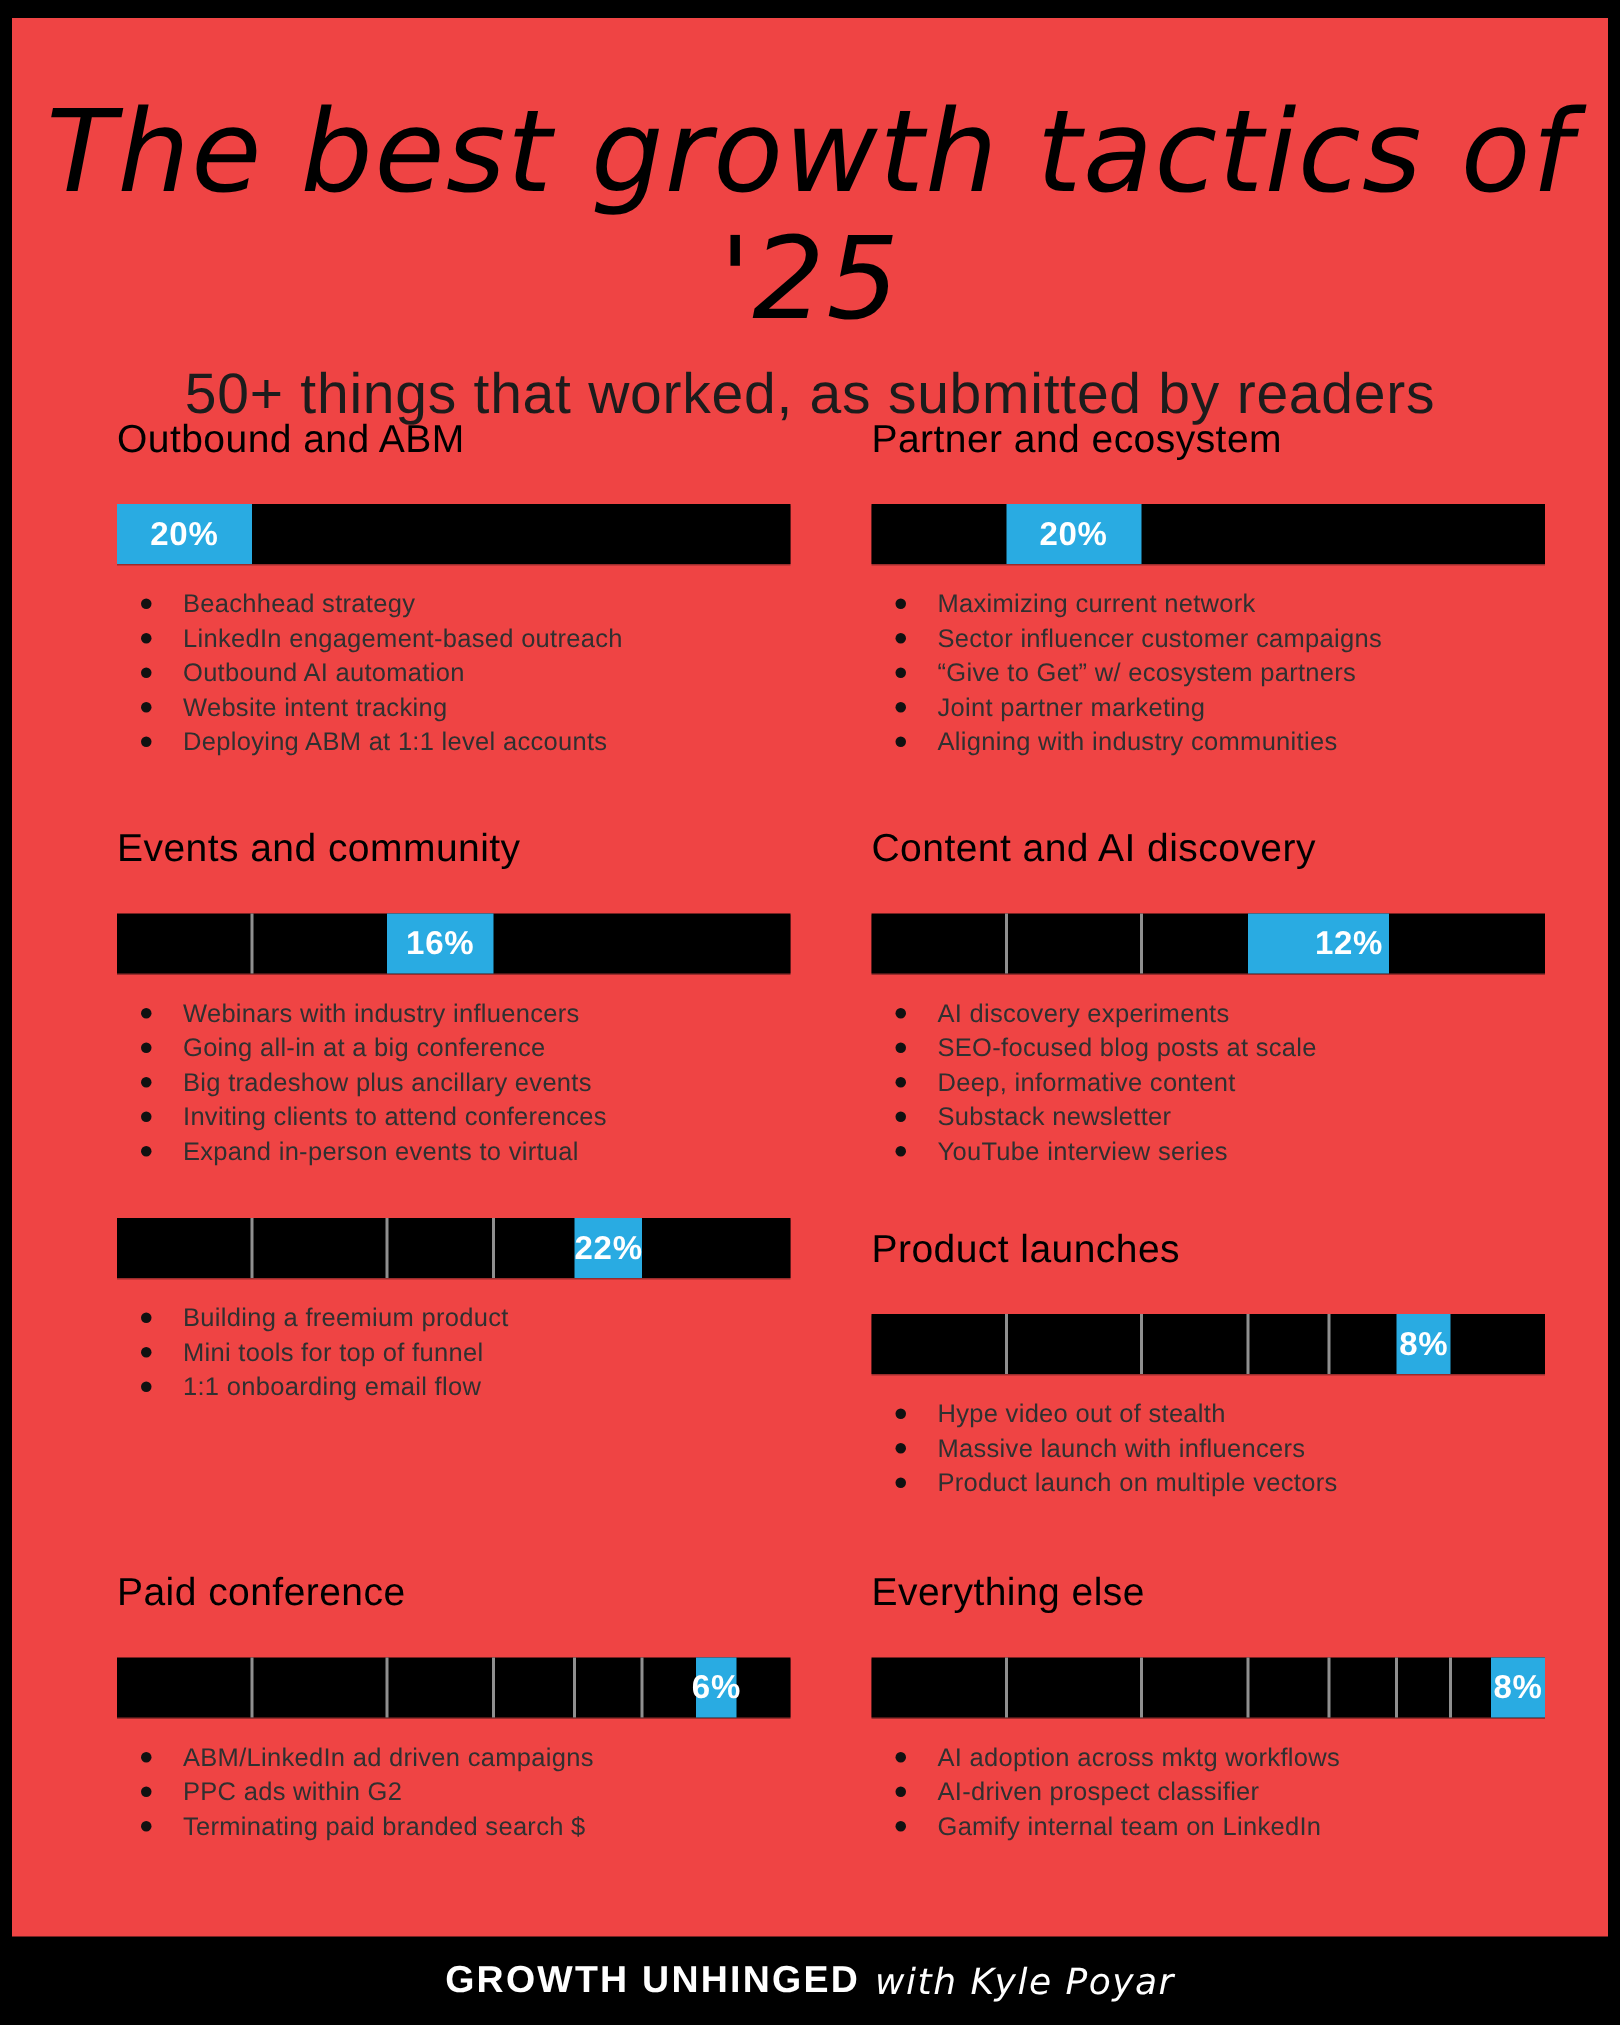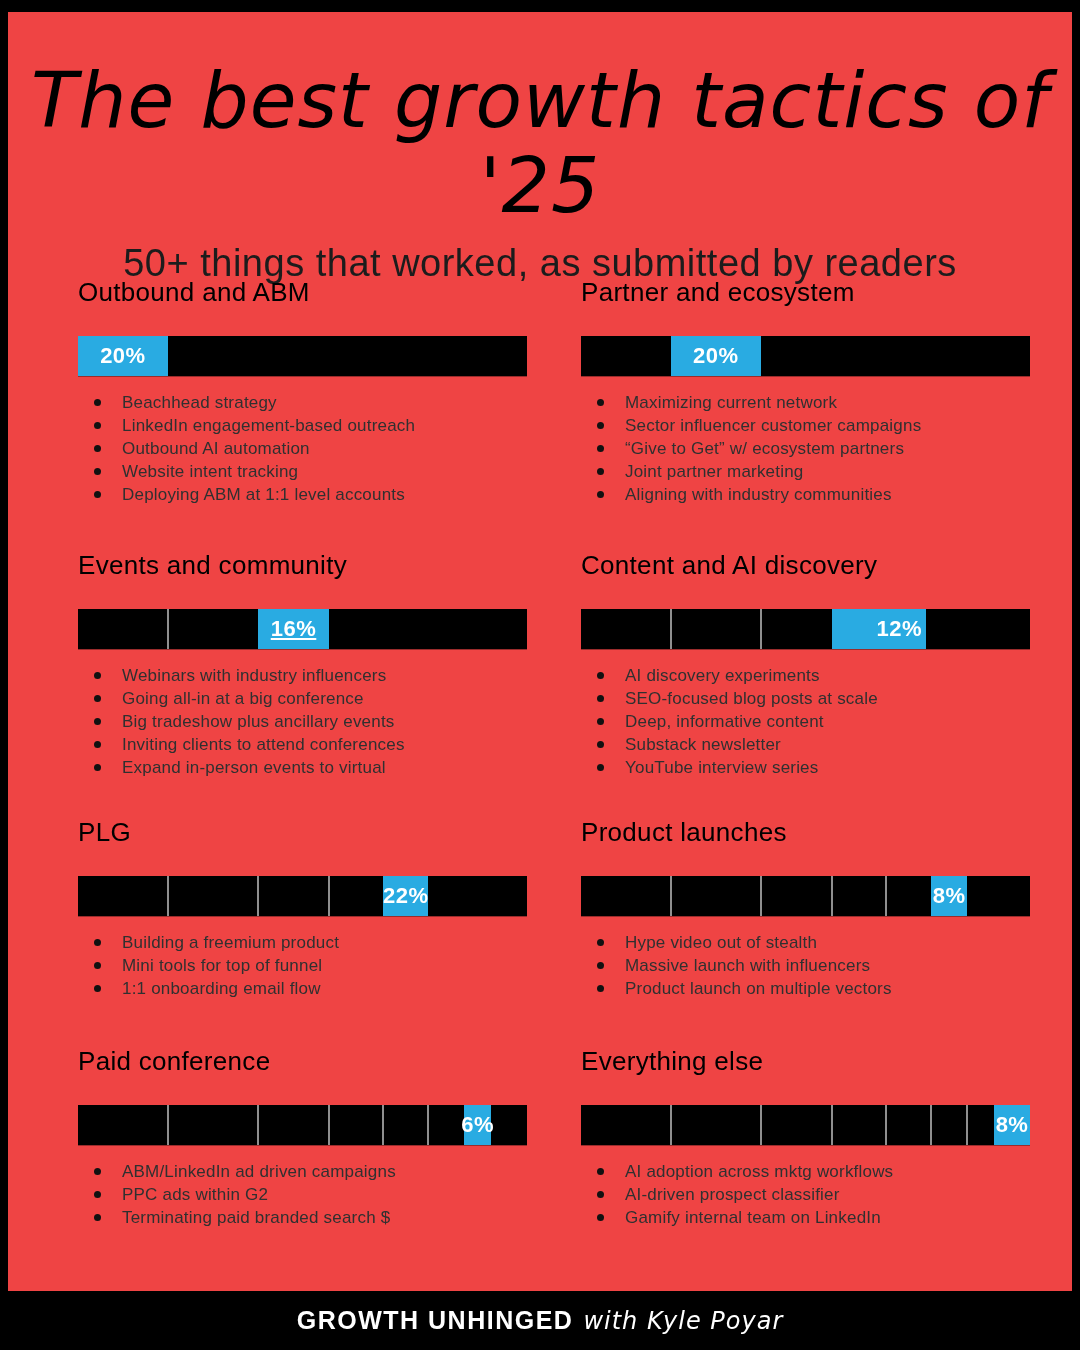--- a/index.html
+++ b/index.html
@@ -156,21 +156,21 @@
           <li>Maximizing current network</li>
           <li>Sector influencer customer campaigns</li>
           <li>“Give to Get” w/ ecosystem partners</li>
           <li>Joint partner marketing</li>
           <li>Aligning with industry communities</li>
         </ul>
   </section>
       <section class="section c0 r1">
     <h2>Events and community</h2>
     <div class="bar">
-      <div class="fill" style="left: 40%; width: 16%; background: rgb(41, 171, 226); text-decoration: underline;">16%</div>
+      <div class="fill" style="left: 40%; width: 16%; background: rgb(41, 171, 226);">16%</div>
     <i class="divider" style="left: calc(20% - 1px);"></i>
         </div>
     <ul class="tactics">
           <li>Webinars with industry influencers</li>
           <li>Going all-in at a big conference</li>
           <li>Big tradeshow plus ancillary events</li>
           <li>Inviting clients to attend conferences</li>
           <li>Expand in-person events to virtual</li>
         </ul>
   </section>
@@ -183,21 +183,20 @@
         </div>
     <ul class="tactics">
           <li>AI discovery experiments</li>
           <li>SEO-focused blog posts at scale</li>
           <li>Deep, informative content</li>
           <li>Substack newsletter</li>
           <li>YouTube interview series</li>
         </ul>
   </section>
       <section class="section c0 r2">
-    <h2>PLG</h2>
     <div class="bar">
       <div class="fill" style="left: 68%; width: 10%; background: rgb(41, 171, 226);">22%</div>
     <i class="divider" style="left: calc(20% - 1px);"></i>
           <i class="divider" style="left: calc(40% - 1px);"></i>
           <i class="divider" style="left: calc(56% - 1px);"></i>
         </div>
     <ul class="tactics">
           <li>Building a freemium product</li>
           <li>Mini tools for top of funnel</li>
           <li>1:1 onboarding email flow</li>

